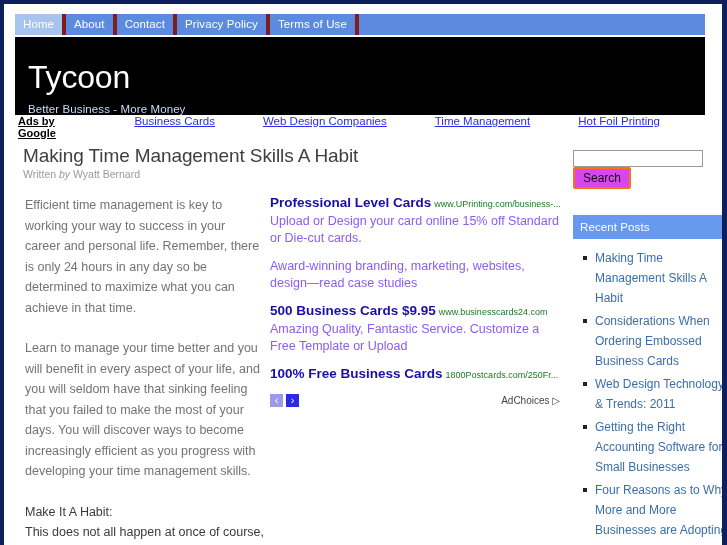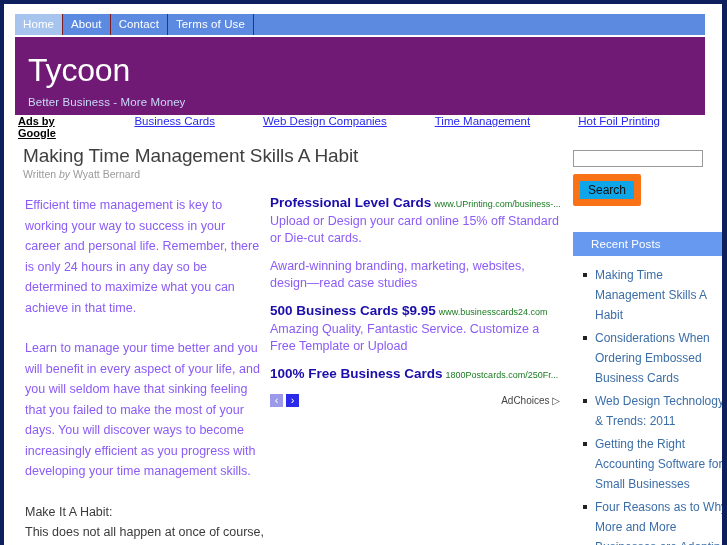--- a/index.html
+++ b/index.html
@@ -43,42 +43,42 @@
     display: flex;
     align-items: stretch;
     box-sizing: border-box;
   }
   .nav-item {
     display: flex;
     align-items: center;
     padding: 0 8px;
     font-size: 11.5px;
     color: #ffffff;
-    border-right: 1px solid #7f1d1d;
+    border-right: 4px solid #7f1d1d;
     white-space: nowrap;
     line-height: 1;
     cursor: pointer;
     letter-spacing: 0.1px;
   }
   .nav-item.active {
     background: #a7c4ef;
     color: #ffffff;
   }
   .nav-filler {
     flex: 1 1 auto;
   }
 
   
   #site-header {
     margin: 2px 0 0 11px;
     width: 690px;
     height: 78px;
-    background: #701a75;
-    box-sizing: border-box;
-    padding: 17px 0 0 13px;
+    background: #000000;
+    box-sizing: border-box;
+    padding: 24px 0 0 13px;
   }
   #site-title {
     font-size: 32px;
     color: #ffffff;
     line-height: 1.05;
     font-weight: normal;
     margin: 0;
     letter-spacing: -0.2px;
   }
   #site-tagline {
@@ -144,21 +144,21 @@
   #intro-block {
     margin-top: 13px;
     position: relative;
     min-height: 240px;
   }
   #intro-text {
     width: 238px;
     margin-left: 7px;
     font-size: 12.5px;
     line-height: 20.5px;
-    color: #8b5cf6;
+    color: #737373;
     margin-top: 15px;
   }
   #intro-text p { margin: 0 0 20px 0; }
 
   
   #ad-unit {
     position: absolute;
     left: 252px;
     top: 0;
     width: 290px;
@@ -241,41 +241,40 @@
     height: 17px;
     box-sizing: border-box;
     border: 1px solid #9a9a9a;
     background: #ffffff;
     font-family: "Liberation Sans", sans-serif;
     font-size: 11px;
     padding: 1px 3px;
     color: #333;
   }
   #search-button {
-    margin-top: 7px;
     display: block;
     padding: 2px 8px;
     font-family: "Liberation Sans", sans-serif;
     font-size: 12px;
     color: #111111;
-    background: #0ea5e9;
-    border: 7px solid #f97316;
+    background: #d946ef;
+    border: 2px solid #f97316;
     border-radius: 2px;
     cursor: pointer;
   }
   #recent-header {
     margin-top: 26px;
     width: 152px;
     height: 24px;
     background: #6699ef;
     color: #ffffff;
     font-size: 11.5px;
     display: flex;
     align-items: center;
-    padding-left: 18px;
+    padding-left: 7px;
     box-sizing: border-box;
     letter-spacing: 0.1px;
   }
   #recent-list {
     margin: 9px 0 0 0;
     padding: 0 0 0 22px;
     list-style: none;
     font-size: 12px;
   }
   #recent-list li {
@@ -303,20 +302,23 @@
 
     <div id="navbar">
       <div class="nav-item active">
         <span>Home</span>
       </div>
       <div class="nav-item">
         <span>About</span>
       </div>
       <div class="nav-item">
         <span>Contact</span>
+      </div>
+      <div class="nav-item">
+        <span>Privacy Policy</span>
       </div>
       <div class="nav-item">
         <span>Terms of Use</span>
       </div>
       <div class="nav-filler"></div>
     </div>
 
     <div id="site-header">
       <h1 id="site-title">Tycoon</h1>
       <div id="site-tagline">Better Business - More Money</div>

